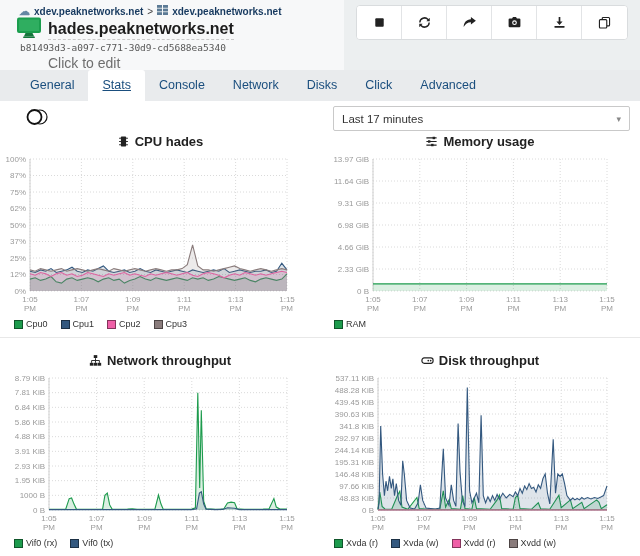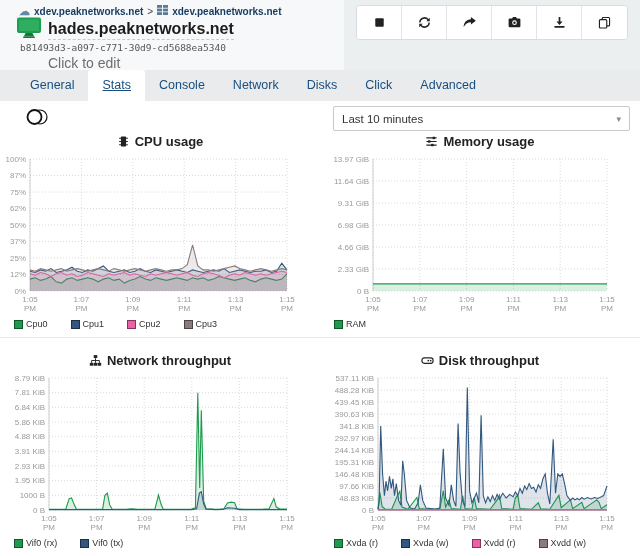--- a/index.html
+++ b/index.html
@@ -25,21 +25,21 @@
   .range-select { position:absolute; top:5px; left:333px; width:297px; height:25px; border:1px solid #c9c9c9; border-radius:2px; background:#fff; font-size:11.5px; color:#333; display:flex; align-items:center; padding:0 8px; justify-content:space-between; cursor:pointer; }
   .caret { color:#888; font-size:9px; }
   .charts { position:absolute; top:134px; left:0; width:640px; }
   .charts-row { display:flex; }
   .charts-row.row2 { border-top:1px solid #e8e8e8; margin-top:6px; padding-top:15px; }
   .chart { width:320px; }
   .chart-title { text-align:center; font-size:13px; font-weight:bold; color:#222; height:19px; }
   .chart-icon svg { vertical-align:-2px; margin-right:5px; }
   .plot { height:164px; }
   .plot text { font:8px "Liberation Sans",sans-serif; fill:#9a9a9a; }
-  .legend { display:flex; gap:23px; padding-left:14px; font-size:9px; color:#333; align-items:center; height:14px; }
+  .legend { display:flex; gap:13px; padding-left:14px; font-size:9px; color:#333; align-items:center; height:14px; }
   .legend .item { display:flex; align-items:center; }
   .legend .sw { width:9px; height:9px; border:1px solid rgba(0,0,0,.45); margin-right:3px; display:inline-block; }
 </style>
 </head>
 <body>
 
 <div class="header">
   <div class="toolbar-panel">
     <div class="btn-group">
         <div class="tb-btn">
@@ -117,32 +117,32 @@
     <div class="tab">Click</div>
     <div class="tab">Advanced</div>
   </div>
 
 <div class="controls">
   <span class="toggle-btn"><svg width="24" height="18" viewBox="0 0 24 18">
         <circle cx="14" cy="9" r="7" fill="none" stroke="#111" stroke-width="1.2"></circle>
         <circle cx="8.5" cy="9" r="7" fill="#fff" stroke="#111" stroke-width="1.8"></circle>
       </svg></span>
   <div class="range-select">
-    <span>Last 10 minutes</span>
+    <span>Last 17 minutes</span>
     <span class="caret">▾</span>
   </div>
 </div>
 
 <div class="charts">
   <div class="charts-row">
     <figure class="chart">
       <figcaption class="chart-title"><span class="chart-icon"><svg width="13" height="13" viewBox="0 0 14 14">
               <rect x="4.2" y="1.6" width="5.6" height="10.8" rx="0.8" fill="#222"></rect>
               <path d="M2.3 3.4h1.9M2.3 7h1.9M2.3 10.6h1.9M9.8 3.4h1.9M9.8 7h1.9M9.8 10.6h1.9" stroke="#222" stroke-width="1.1"></path>
-            </svg></span><span>CPU usage</span></figcaption>
+            </svg></span><span>CPU hades</span></figcaption>
       <div class="plot"><svg width="300" height="164" viewBox="0 0 300 164">
             <line x1="30" y1="6" x2="287" y2="6" stroke="#dadada" stroke-dasharray="1 2"></line>
             <text x="26" y="8.5" text-anchor="end">100%</text>
             <line x1="30" y1="22.5" x2="287" y2="22.5" stroke="#dadada" stroke-dasharray="1 2"></line>
             <text x="26" y="25" text-anchor="end">87%</text>
             <line x1="30" y1="39" x2="287" y2="39" stroke="#dadada" stroke-dasharray="1 2"></line>
             <text x="26" y="41.5" text-anchor="end">75%</text>
             <line x1="30" y1="55.5" x2="287" y2="55.5" stroke="#dadada" stroke-dasharray="1 2"></line>
             <text x="26" y="58" text-anchor="end">62%</text>
             <line x1="30" y1="72" x2="287" y2="72" stroke="#dadada" stroke-dasharray="1 2"></line>

